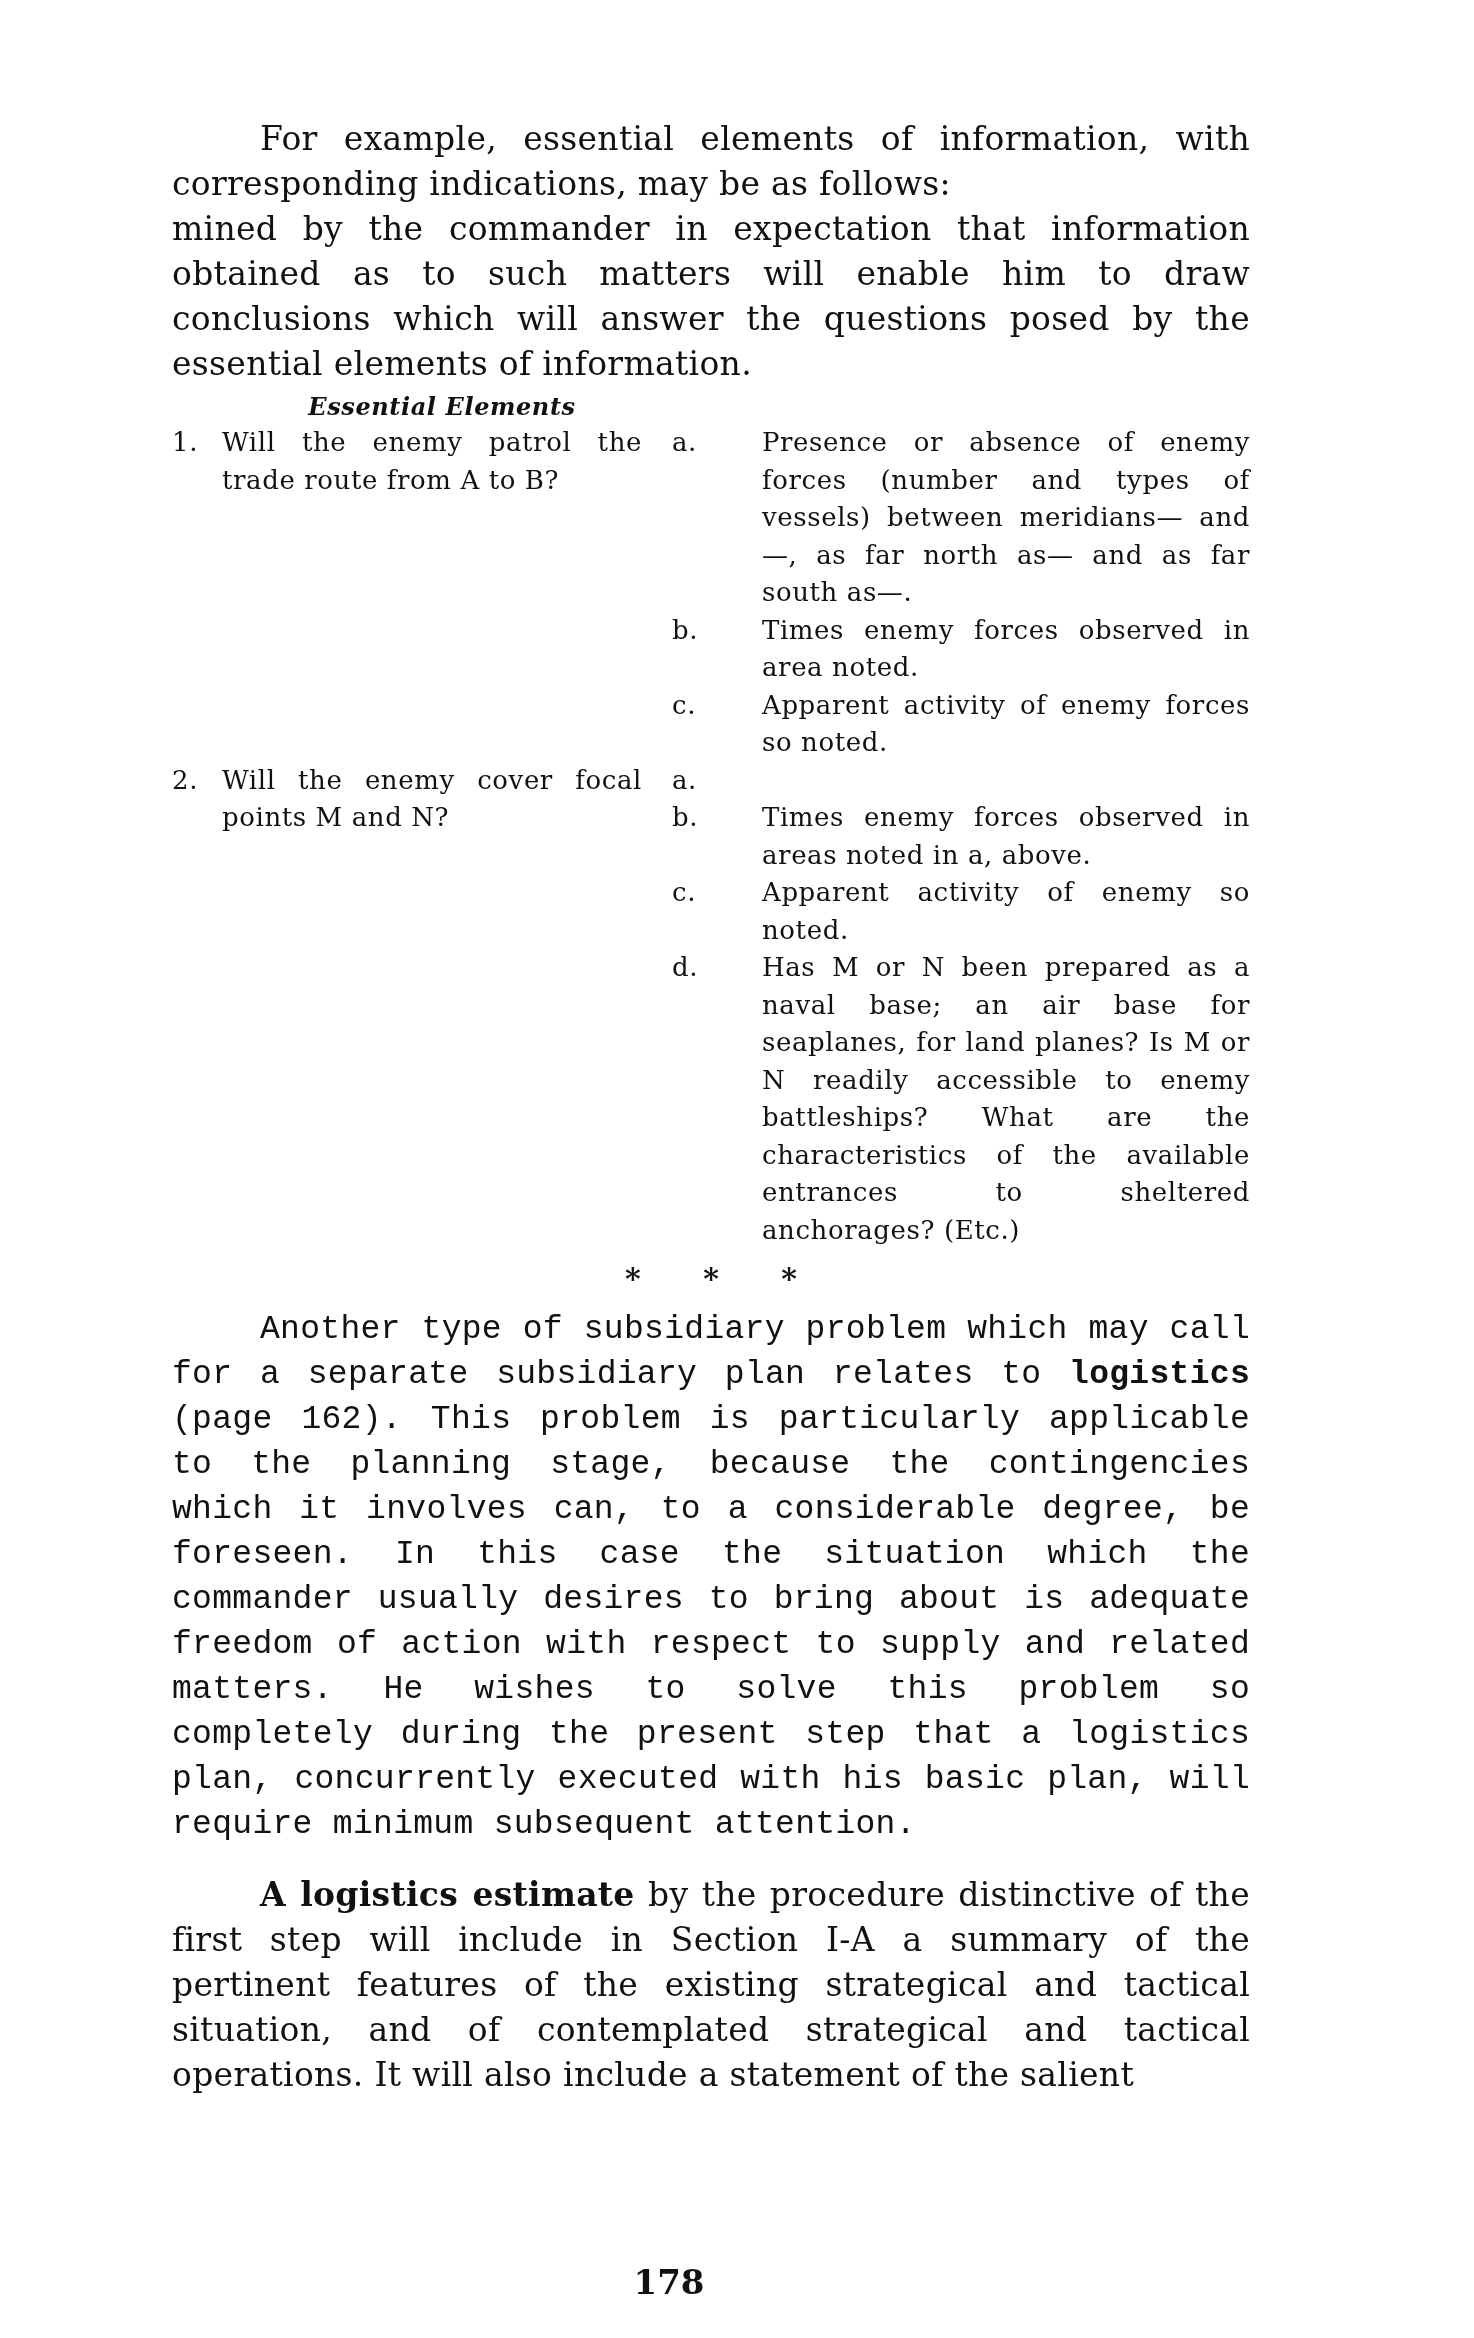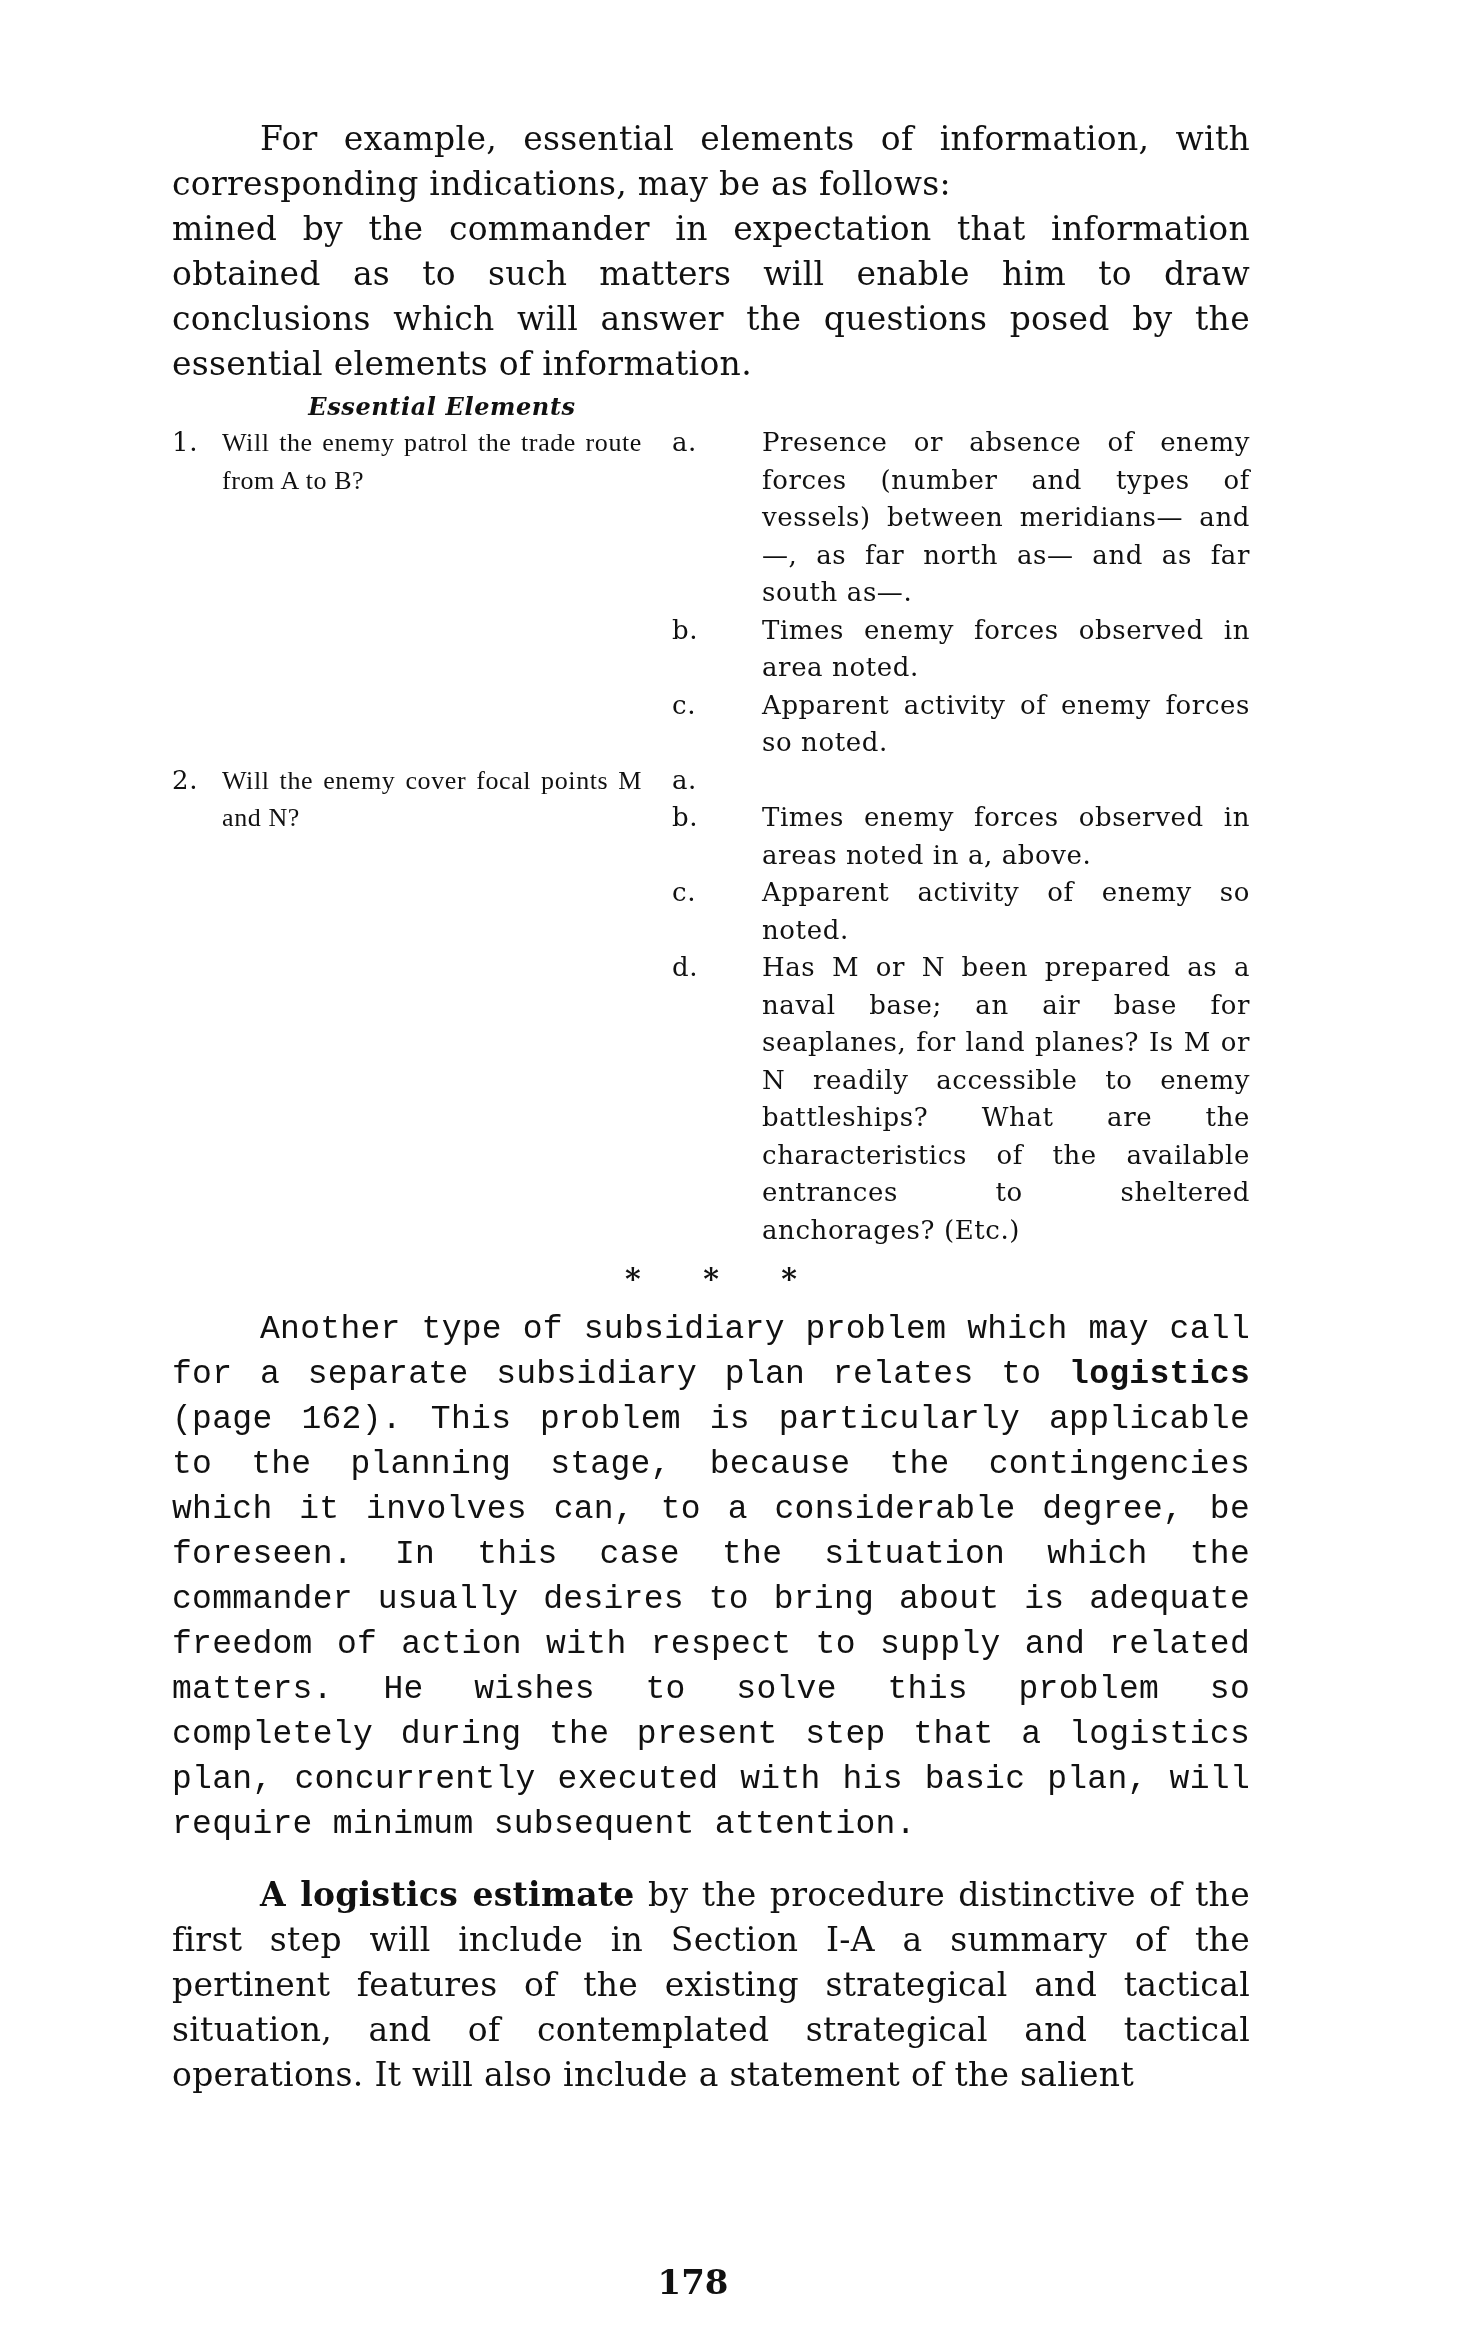--- a/index.html
+++ b/index.html
@@ -18,30 +18,30 @@
   .p1 { }
   .p2 { margin-top: 8px; }
   .table { position: relative; margin-top: 4px; font-size: 26px; line-height: 37.5px; letter-spacing: 0.6px; }
   .col-head { font-style: italic; font-weight: bold; font-size: 24px; line-height: 34px; }
   .head-row { display: flex; }
   .head-left { width: 500px; text-align: center; padding-left: 40px; box-sizing: border-box; }
   .head-right { flex: 1; text-align: center; padding-left: 120px; box-sizing: border-box; }
   .element-group { display: flex; }
   .elem-left { width: 500px; display: flex; }
   .elem-num { width: 50px; }
-  .elem-text { width: 420px; text-align: justify; font-family: Liberation Serif, serif; }
+  .elem-text { width: 420px; text-align: justify; }
   .elem-right { flex: 1; }
   .ind { display: flex; }
   .ind-letter { width: 90px; text-align: left; padding-left: 0; }
   .ind-text { flex: 1; text-align: justify; text-align-last: left; }
   .stars { text-align: center; font-size: 30px; line-height: 40px; margin: 10px 0 8px 0; word-spacing: 52px; font-weight: bold; }
   .p3 { margin-top: 4px; font-family: Liberation Mono, monospace; }
   .p4 { margin-top: 25px; }
   .bold { font-weight: bold; }
-  .page-number { position: absolute; left: 0; width: 1338px; top: 2262px; text-align: center; font-size: 34px; font-weight: bold; margin-left: 24px; }
+  .page-number { position: absolute; left: 0; width: 1338px; top: 2262px; text-align: center; font-size: 34px; font-weight: bold; }
 </style>
 </head>
 <body>
 
 <div class="page">
 
   <p class="para indent p2">For example, essential elements of information, with corresponding indications, may be as follows:</p>
 
   <p class="para p1">mined by the commander in expectation that information obtained as to such matters will enable him to draw conclusions which will answer the questions posed by the essential elements of information.</p>
 

